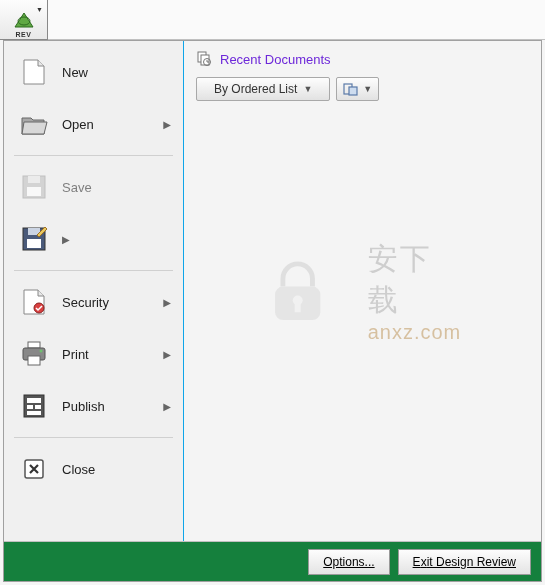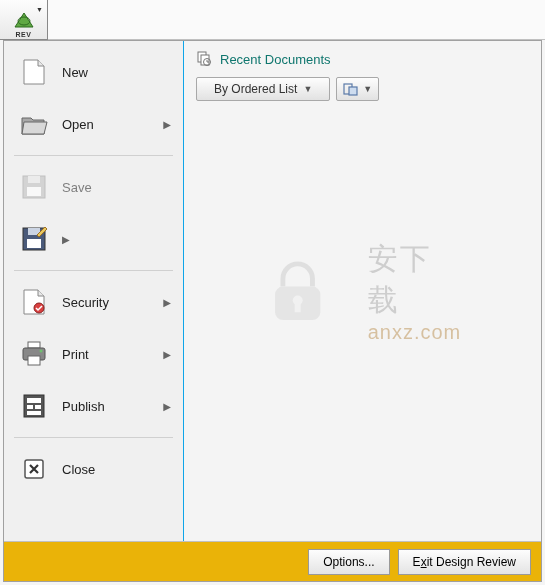--- a/index.html
+++ b/index.html
@@ -40,21 +40,21 @@
 .menu-item .icon-slot { width: 36px; height: 30px; display: flex; align-items: center; justify-content: center; margin-right: 10px; }
 .menu-item .label { font-size: 13px; color: #222; flex: 1; }
 .menu-item .sub-arrow { font-size: 10px; color: #666; }
 
 .divider { height: 1px; background: #d0d0d0; margin: 4px 6px; }
 
 .right-pane {
   flex: 1; background: #f4f4f4; padding: 10px 12px; position: relative;
 }
 .recent-header {
-  display: flex; align-items: center; gap: 8px; font-size: 13px; color: #0f766e; margin-bottom: 10px;
+  display: flex; align-items: center; gap: 8px; font-size: 13px; color: #6d28d9; margin-bottom: 10px;
 }
 .recent-controls { display: flex; gap: 6px; }
 .dropdown-btn {
   display: flex; align-items: center; gap: 6px;
   background: linear-gradient(to bottom, #fdfdfd, #e2e2e2);
   border: 1px solid #a8a8a8; padding: 4px 17px; font-size: 12px; color: #333;
   cursor: pointer; border-radius: 2px;
 }
 .dropdown-btn .caret { font-size: 9px; color: #555; }
 .view-btn {
@@ -66,22 +66,22 @@
 
 .watermark {
   position: absolute; top: 50%; left: 50%; transform: translate(-50%, -50%);
   display: flex; align-items: center; gap: 10px; opacity: 0.35; pointer-events: none;
 }
 .watermark .wm-text { display: flex; flex-direction: column; margin-left: 26px; }
 .watermark .wm-cn { font-size: 30px; color: #888; letter-spacing: 2px; }
 .watermark .wm-url { font-size: 20px; color: #a16207; letter-spacing: 1px; }
 
 .footer {
-  height: 40px; border-top: 1px solid #c0c0c0; background: #eab308;
-  display: flex; justify-content: flex-end; align-items: center; padding: 0 10px; gap: 8px;
+  height: 40px; border-top: 1px solid #c0c0c0; background: #15803d;
+  display: flex; justify-content: flex-end; align-items: center; padding: 0 10px; gap: 8px; text-decoration: underline;
 }
 .footer button {
   background: linear-gradient(to bottom, #fdfdfd, #e4e4e4);
   border: 1px solid #999; padding: 5px 14px; font-size: 12px; cursor: pointer;
 }
 .footer button .ul { text-decoration: underline; }
 </style>
 </head>
 <body>
 

